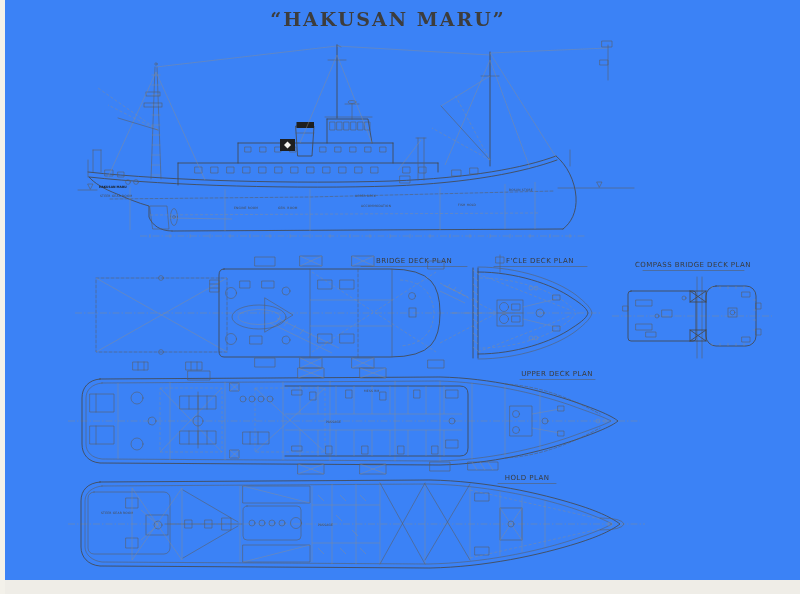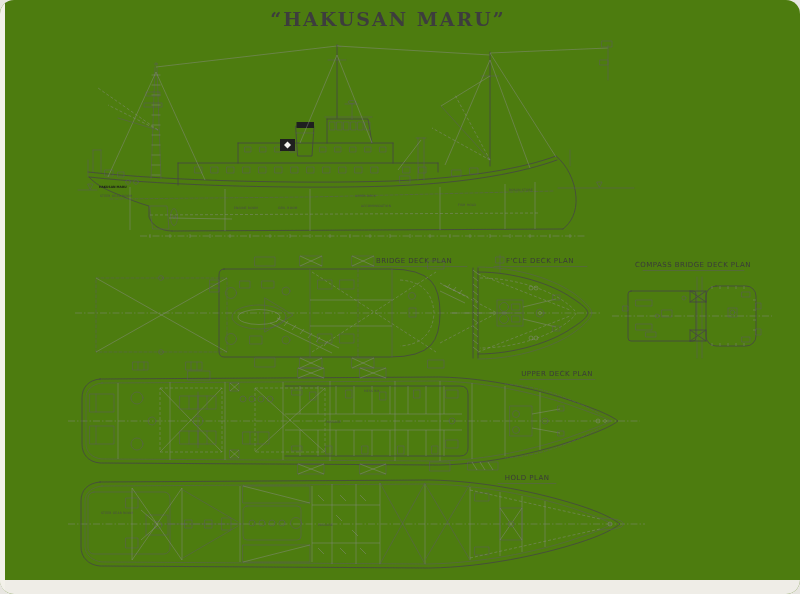--- a/index.html
+++ b/index.html
@@ -1,17 +1,17 @@
 <!DOCTYPE html>
 <html><head>
 <meta charset="utf-8">
 <style>
   html,body{margin:0;padding:0;background:#e8e6e1;}
-  .sheet{position:relative;width:800px;height:594px;background:#4d7c0f;overflow:hidden;
-         font-family:"DejaVu Sans",sans-serif;border-radius:14px;}
+  .sheet{position:relative;width:800px;height:594px;background:#3b82f6;overflow:hidden;
+         font-family:"DejaVu Sans",sans-serif;}
   .sheet svg{position:absolute;left:0;top:0;}
   
   .s1{stroke:#454545;stroke-width:.8;fill:none;stroke-linecap:round;}
   .s2{stroke:#5b5b5b;stroke-width:.55;fill:none;stroke-linecap:round;}
   .s3{stroke:#8d8d8d;stroke-width:.45;fill:none;}
   .dsh{stroke-dasharray:3 2;}
   .dd{stroke-dasharray:7 2 1.5 2;}
   .dark{fill:#1f1f1f;stroke:none;}
   text{fill:#3d3d3d;}
   .sheet-title{font-family:"DejaVu Serif",serif;font-weight:bold;font-size:19px;letter-spacing:2px;}

